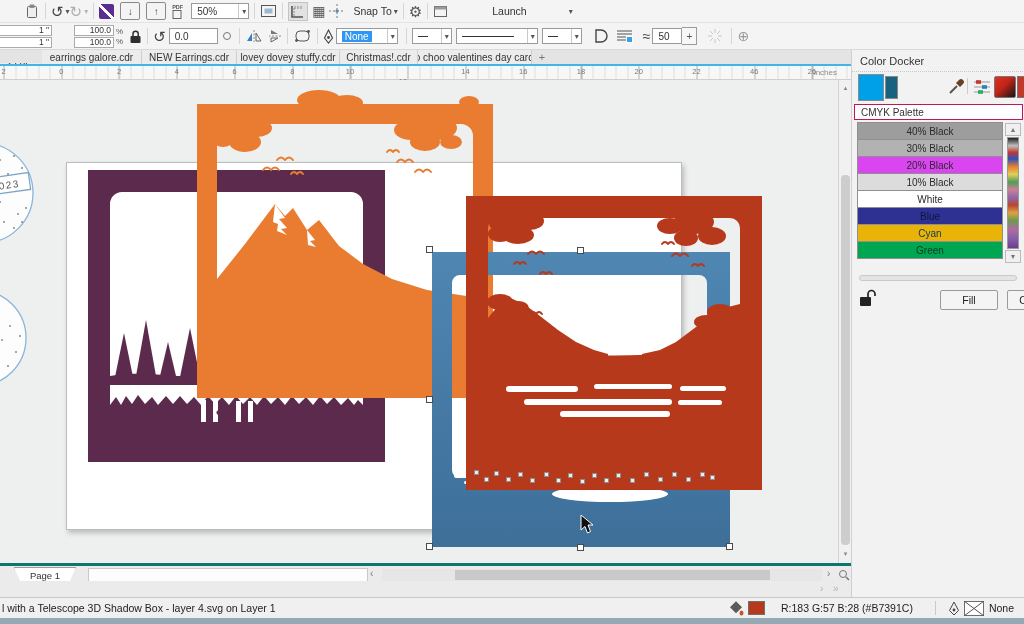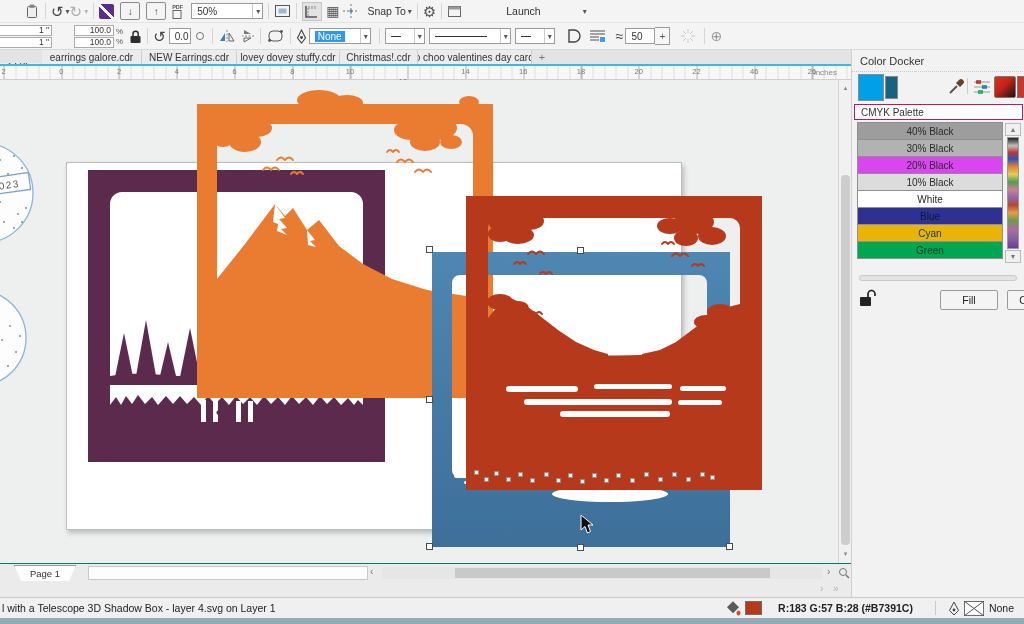--- a/index.html
+++ b/index.html
@@ -50,21 +50,21 @@
   #cmykbar{position:absolute;left:2px;top:54px;width:169px;height:16px;background:#fff;border:1px solid #be185d;font-size:10px;display:flex;align-items:center;padding-left:6px;box-sizing:border-box;}
   #swlist{position:absolute;left:5px;top:73px;width:146px;}
   .swrow{height:18px;line-height:18px;text-align:center;font-size:10px;border:1px solid #8f8f8f;margin-top:-1px;box-sizing:border-box;}
   #swscroll{position:absolute;left:153px;top:73px;width:16px;}
   .swbtn{width:16px;height:13px;background:#f0f0f0;border:1px solid #bbb;box-sizing:border-box;text-align:center;font-size:7px;color:#777;line-height:11px;}
   #rainbow{width:12px;height:112px;margin:1px 0 1px 2px;border:1px solid #999;box-sizing:border-box;
     background:linear-gradient(180deg,#202020 0%,#bfbfbf 7%,#c03a30 13%,#2a52be 19%,#e87f2e 26%,#e3cf58 33%,#4f9e55 40%,#cf7f96 47%,#8e67ad 54%,#b8452f 61%,#dfa046 68%,#6d9a4d 75%,#b06aa0 83%,#8a5fa8 91%,#6a3e8e 100%);}
   #hscroll2{position:absolute;left:7px;top:225px;width:158px;height:6px;background:#e4e4e4;border:1px solid #c9c9c9;border-radius:3px;box-sizing:border-box;}
   .dockerbtn{position:absolute;top:240px;height:20px;width:58px;background:#f4f4f4;border:1px solid #9a9a9a;border-radius:2px;font-size:10.5px;display:flex;align-items:center;justify-content:center;color:#222;box-sizing:border-box;}
   
-  #pagebar{left:0;top:563px;width:851px;height:18px;background:#ebebeb;border-top:1px solid #0f766e;box-sizing:border-box;}
+  #pagebar{left:0;top:563px;width:851px;height:18px;background:#ebebeb;border-top:3px solid #0f766e;box-sizing:border-box;}
   #pagetab{position:absolute;left:14px;top:1px;width:62px;height:16px;background:#fff;border:1px solid #9a9a9a;border-bottom:none;clip-path:polygon(0 0,100% 0,calc(100% - 7px) 100%,7px 100%);font-size:9.5px;display:flex;align-items:center;justify-content:center;box-sizing:border-box;}
   #tabspacer{position:absolute;left:88px;top:2px;width:280px;height:14px;background:#fdfdfd;border:1px solid #c9c9c9;box-sizing:border-box;}
   #hscroll{position:absolute;left:382px;top:3px;width:440px;height:12px;background:#e6e6e6;}
   #hthumb{position:absolute;left:73px;top:1px;width:315px;height:10px;background:#c9c9c9;}
   #subrow{left:0;top:581px;width:851px;height:16px;background:#ebebeb;}
   
   #statusbar{left:0;top:597px;width:1024px;height:21px;background:#f0f0f0;border-top:1px solid #c9c9c9;box-sizing:border-box;font-size:10.5px;color:#222;}
   #bottomstrip{left:0;top:618px;width:1024px;height:6px;background:#93aab5;}
   .vline{width:1px;height:14px;background:#c9c9c9;}
   .swatchbox{border:1px solid #6e6e6e;box-sizing:border-box;}
@@ -94,21 +94,21 @@
     <span class="sep"></span>
     <span class="ibtn" style="width:15px;height:15px;border-radius:2px;background:linear-gradient(45deg,#5b2d91 42%,#fff 42%,#fff 56%,#5b2d91 56%);"></span>
     <span class="ibtn" style="width:18px;height:16px;border:1px solid #8a8a8a;border-radius:2px;margin-left:6px;font-size:10px;">↓</span>
     <span class="ibtn" style="width:18px;height:16px;border:1px solid #8a8a8a;border-radius:2px;margin-left:6px;font-size:10px;">↑</span>
     <span class="ibtn" style="margin-left:6px;flex-direction:column;">
       <span style="font-size:5.5px;font-weight:bold;color:#555;">PDF</span>
       <svg width="11" height="9">
           <rect x="1" y="0.5" width="8" height="8" fill="none" stroke="#666"></rect>
         </svg>
     </span>
-    <span class="combo" style="width:72px;margin-left:8px;">
+    <span class="combo" style="width:58px;margin-left:8px;">
       <span>50%</span>
         <span class="arr">▾</span>
     </span>
     <span class="sep"></span>
     <span class="ibtn">
       <svg width="17" height="14">
           <rect x="1.5" y="1.5" width="14" height="11" fill="none" stroke="#555"></rect>
           <rect x="4.5" y="4.5" width="8" height="5" fill="#9db9cf"></rect>
         </svg>
     </span>
@@ -161,21 +161,21 @@
       <span>%</span>
     </span>
     <span class="ibtn" style="margin-left:6px;">
       <svg width="13" height="15">
           <rect x="1.5" y="7" width="10" height="7" rx="1" fill="#2e2e2e"></rect>
           <path d="M4 7 V4.8 a2.6 2.6 0 0 1 5.2 0 V7" fill="none" stroke="#2e2e2e" stroke-width="1.5"></path>
         </svg>
     </span>
     <span class="sep"></span>
     <span class="glyph" style="font-size:15px;">↺</span>
-    <span class="combo" style="width:22px;margin-left:3px;">
+    <span class="combo" style="width:49px;margin-left:3px;">
       <span>0.0</span>
     </span>
     <span style="width:6px;height:6px;border:1px solid #777;border-radius:50%;margin-left:5px;"></span>
     <span class="sep" style="margin-left:8px;"></span>
     <span class="ibtn">
       <svg width="18" height="14">
           <path d="M2 12 L7 4 L7 12 Z" fill="#3a7ebf"></path>
           <path d="M16 12 L11 4 L11 12 Z" fill="none" stroke="#666"></path>
           <path d="M9 1 V13" stroke="#888" stroke-dasharray="2 1.5"></path>
         </svg>
@@ -541,21 +541,21 @@
 
   <div id="statusbar" class="abs row">
     <span style="margin-left:2px;white-space:nowrap;">l with a Telescope 3D Shadow Box - layer 4.svg on Layer 1</span>
     <span class="ibtn" style="margin-left:auto;">
       <svg width="17" height="16">
           <rect x="4" y="3" width="8.5" height="8.5" transform="rotate(45 8 7)" fill="#5a5a5a"></rect>
           <ellipse cx="13.5" cy="13" rx="2" ry="2.5" fill="#c9502c"></ellipse>
         </svg>
     </span>
     <span class="swatchbox" style="width: 17px; height: 14px; margin-left: 3px; background: rgb(183, 57, 28);"></span>
-    <span style="margin-left:16px;white-space:nowrap;font-weight:bold;">R:183 G:57 B:28 (#B7391C)</span>
+    <span style="margin-left:16px;white-space:nowrap;">R:183 G:57 B:28 (#B7391C)</span>
     <span class="vline" style="margin:0 12px 0 22px;"></span>
     <span class="ibtn">
       <svg width="12" height="15">
           <path d="M6 1 L10.5 9.5 L6 14 L1.5 9.5 Z" fill="none" stroke="#444"></path>
           <circle cx="6" cy="9" r="1.4" fill="#444"></circle>
         </svg>
     </span>
     <span class="swatchbox" style="width:20px;height:15px;margin-left:4px;background:#fff;position:relative;">
       <svg width="20" height="15" style="position:absolute;left:-1px;top:-1px;">
           <path d="M0 0 L20 15 M20 0 L0 15" stroke="#555"></path>

